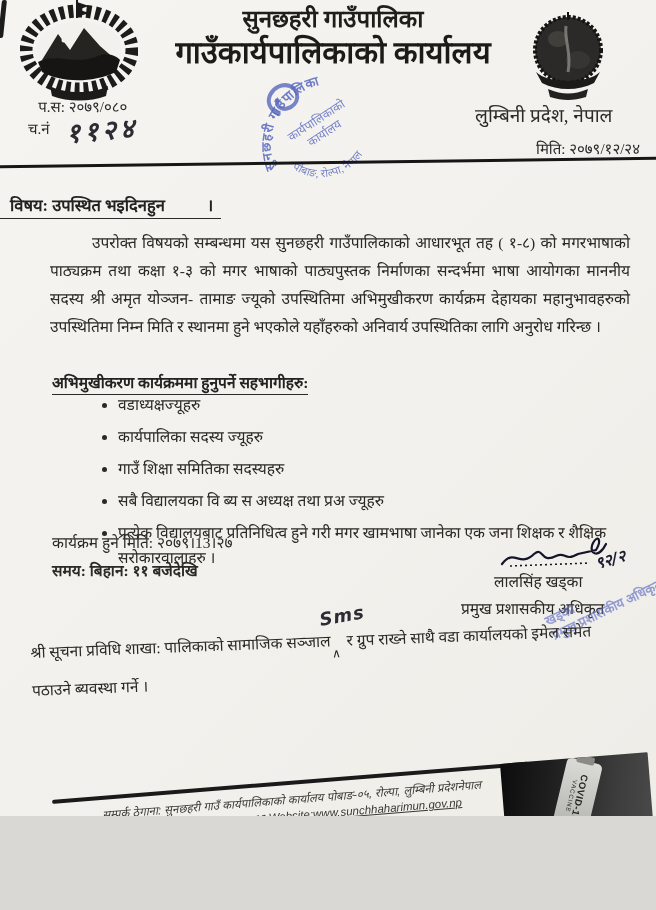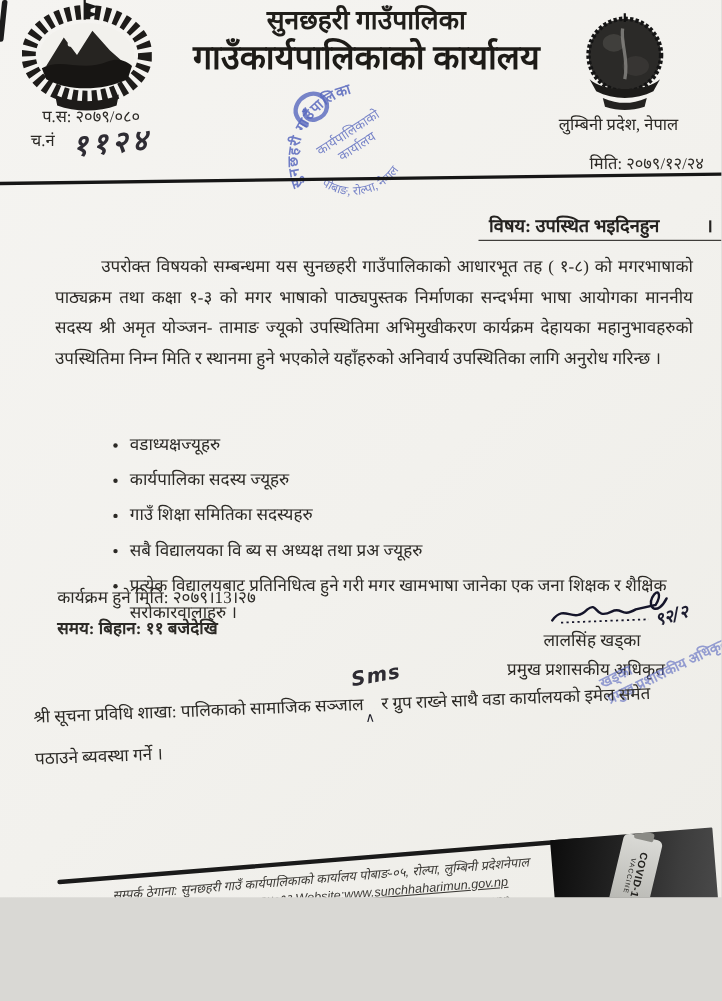--- a/index.html
+++ b/index.html
@@ -16,26 +16,26 @@
   .muni-name{font-size:24px;font-weight:700;color:#201e1a;line-height:30px;}
   .office-name{font-size:31px;font-weight:700;color:#1d1b17;line-height:38px;}
   .location{font-size:15px;font-weight:600;margin-top:2px;color:#2a2824;}
   .refs{left:28px;top:96px;font-size:15px;line-height:22px;text-align:center;}
   .chn-row{display:flex;align-items:flex-start;}
   .handwriting{
     font-family:"DejaVu Sans", sans-serif; font-style:italic; font-weight:600;
     color:#2e2c33;
   }
   .chn-value{font-size:27px;letter-spacing:4px;margin-left:16px;transform:rotate(-5deg);line-height:26px;}
-  .province{left:508px;top:102px;font-size:15px;}
+  .province{left:475px;top:102px;font-size:19px;}
   .letter-date{left:536px;top:138px;font-size:15px;}
   .divider{left:-5px;top:161px;width:670px;height:3px;background:#161616;transform:rotate(-0.75deg);}
   .stamp-wrap{left:238px;top:58px;width:160px;height:130px;transform:rotate(-12deg);opacity:.88;}
   
-  .subject{left:0;top:193px;width:656px;text-align:right;font-size:16.5px;font-weight:700;color:#242220;}
+  .subject{left:0;top:193px;width:656px;text-align:left;font-size:16.5px;font-weight:700;color:#242220;}
   .subject-inner{border-bottom:1.6px solid #2c2a26;padding:0 8px 2px 10px;display:inline-block;}
   .subject-gap{display:inline-block;width:34px;}
   
   .para{left:50px;top:229px;width:580px;text-align:justify;text-indent:42px;
         font-size:15.5px;line-height:28px;color:#2b2925;}
   .list-heading{left:52px;top:371px;font-size:15.5px;font-weight:700;color:#242220;
         border-bottom:1.5px solid #2c2a26;padding-bottom:1px;}
   .participants{left:60px;top:392px;width:565px;margin:0;padding-left:58px;font-size:15.5px;color:#2b2925;}
   .participants li{margin-bottom:7px;line-height:25px;}
   .program-date{left:52px;top:531px;font-size:15.5px;}
@@ -142,20 +142,21 @@
   <div class="abs subject">
     <span class="subject-inner">
       <span>विषय: उपस्थित भइदिनहुन</span>
       <span class="subject-gap"></span>
       <span>।</span>
     </span>
   </div>
 
   <div class="abs para">उपरोक्त विषयको सम्बन्धमा यस सुनछहरी गाउँपालिकाको आधारभूत तह ( १-८) को मगरभाषाको पाठ्यक्रम तथा कक्षा १-३  को मगर भाषाको पाठ्यपुस्तक निर्माणका सन्दर्भमा भाषा आयोगका माननीय सदस्य श्री अमृत योञ्जन- तामाङ ज्यूको उपस्थितिमा अभिमुखीकरण कार्यक्रम देहायका महानुभावहरुको उपस्थितिमा निम्न मिति  र स्थानमा हुने भएकोले यहाँहरुको अनिवार्य उपस्थितिका लागि अनुरोध गरिन्छ ।</div>
 
+  <div class="abs list-heading">अभिमुखीकरण कार्यक्रममा हुनुपर्ने सहभागीहरु:</div>
   <ul class="abs participants">
     <li>वडाध्यक्षज्यूहरु</li>
     <li>कार्यपालिका सदस्य ज्यूहरु</li>
     <li>गाउँ शिक्षा समितिका सदस्यहरु</li>
     <li>सबै विद्यालयका वि ब्य स अध्यक्ष तथा प्रअ ज्यूहरु</li>
     <li>प्रत्येक विद्यालयबाट प्रतिनिधित्व हुने गरी मगर खामभाषा जानेका एक जना शिक्षक र शैक्षिक सरोकारवालाहरु  ।</li>
   </ul>
 
   <div class="abs program-date">कार्यक्रम हुने मिति: २०७९।13।२७</div>
   <div class="abs program-time">समय: बिहान: ११ बजेदेखि</div>

